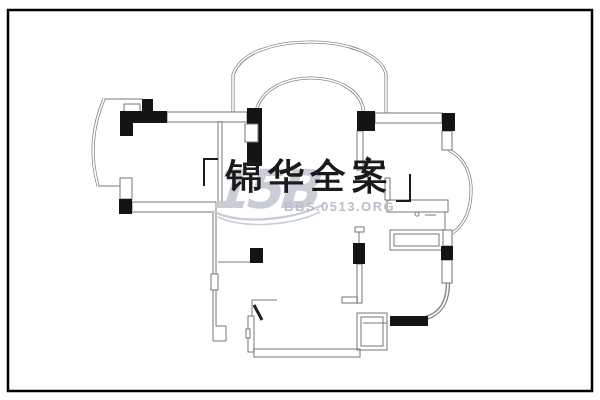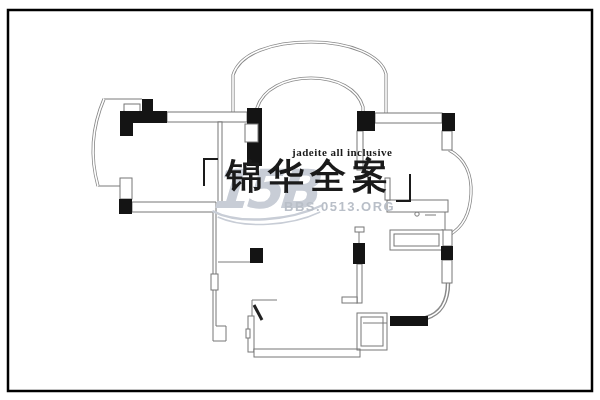--- a/index.html
+++ b/index.html
@@ -130,21 +130,20 @@
 
   <div id="forum-logo" class="watermark">
     <span>15B</span>
     <svg id="logo-swoosh" width="120" height="30">
       <path d="M2 8 C30 22 80 18 112 2" stroke="#c8cdd6" stroke-width="2.5" fill="none"></path>
       <path d="M8 14 C36 26 82 23 110 9" stroke="#c8cdd6" stroke-width="1.5" fill="none"></path>
     </svg>
   </div>
   <div id="site-url" class="watermark">BBS.0513.ORG</div>
 
-  <div id="subtitle">jadeite all inclusive</div>
 
   <div id="title-row">
     <span id="bracket-open" class="bracket"></span>
     <span class="title-char">锦</span>
     <span class="title-char">华</span>
     <span class="title-char">全</span>
     <span class="title-char">案</span>
     <span id="bracket-close" class="bracket"></span>
   </div>
 

